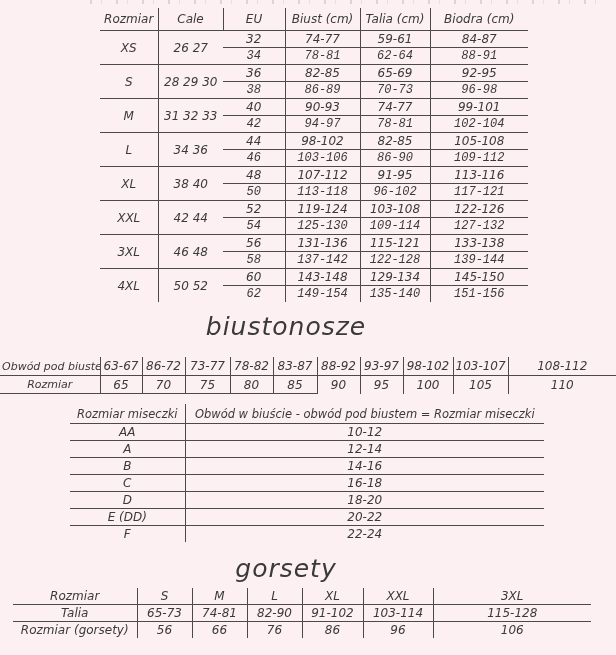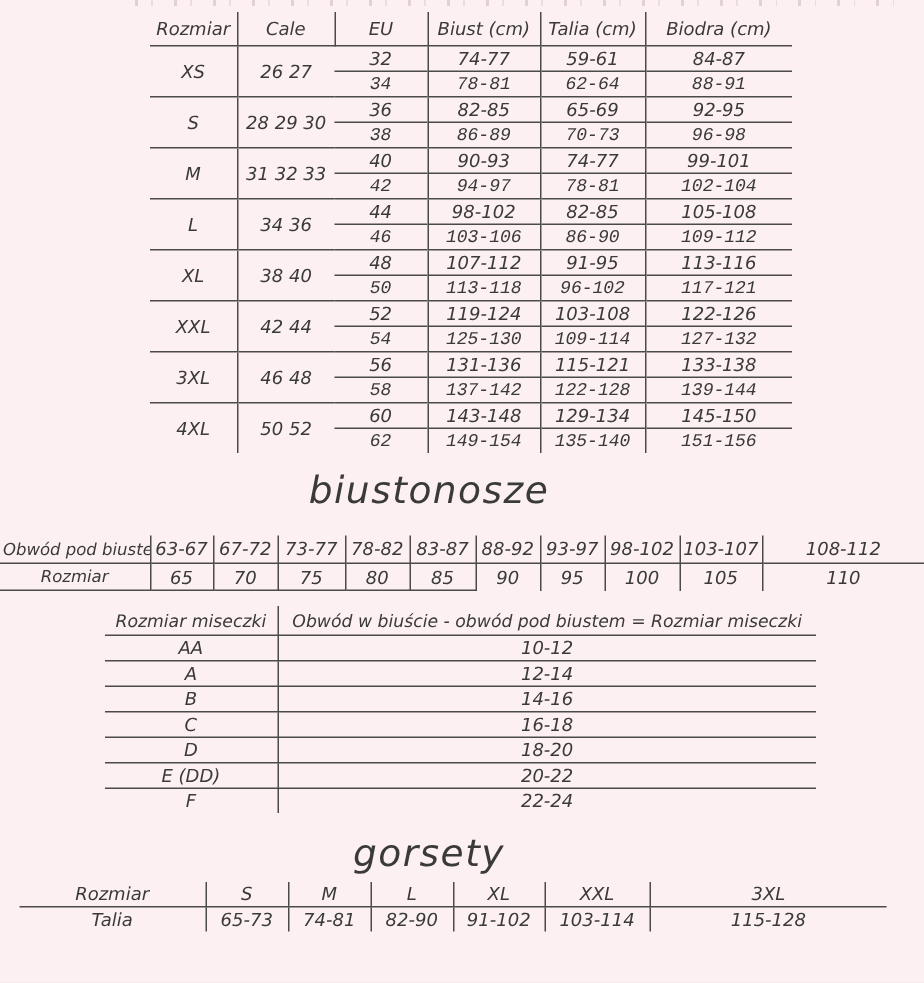--- a/index.html
+++ b/index.html
@@ -229,21 +229,21 @@
         <col style="width:43px">
         <col style="width:43px">
       <col style="width:50px">
         <col style="width:55px">
         <col>
     </colgroup>
     <tbody>
         <tr class="r1">
       <td class="lbl">Obwód pod biustem</td>
       <td>63-67</td>
-      <td>67-72</td>
+      <td>86-72</td>
       <td>73-77</td>
       <td>78-82</td>
       <td>83-87</td>
       <td>88-92</td>
       <td>93-97</td>
       <td>98-102</td>
       <td>103-107</td>
       <td>108-112</td>
     </tr>
     <tr class="r2">
@@ -327,16 +327,25 @@
     </tr>
     <tr>
       <td class="lbl">Talia</td>
       <td>65-73</td>
       <td>74-81</td>
       <td>82-90</td>
       <td>91-102</td>
       <td>103-114</td>
       <td>115-128</td>
     </tr>
+    <tr>
+      <td class="lbl">Rozmiar (gorsety)</td>
+      <td>56</td>
+      <td>66</td>
+      <td>76</td>
+      <td>86</td>
+      <td>96</td>
+      <td>106</td>
+    </tr>
   </tbody>
     </table>
 
 </div>
 
 </body></html>

